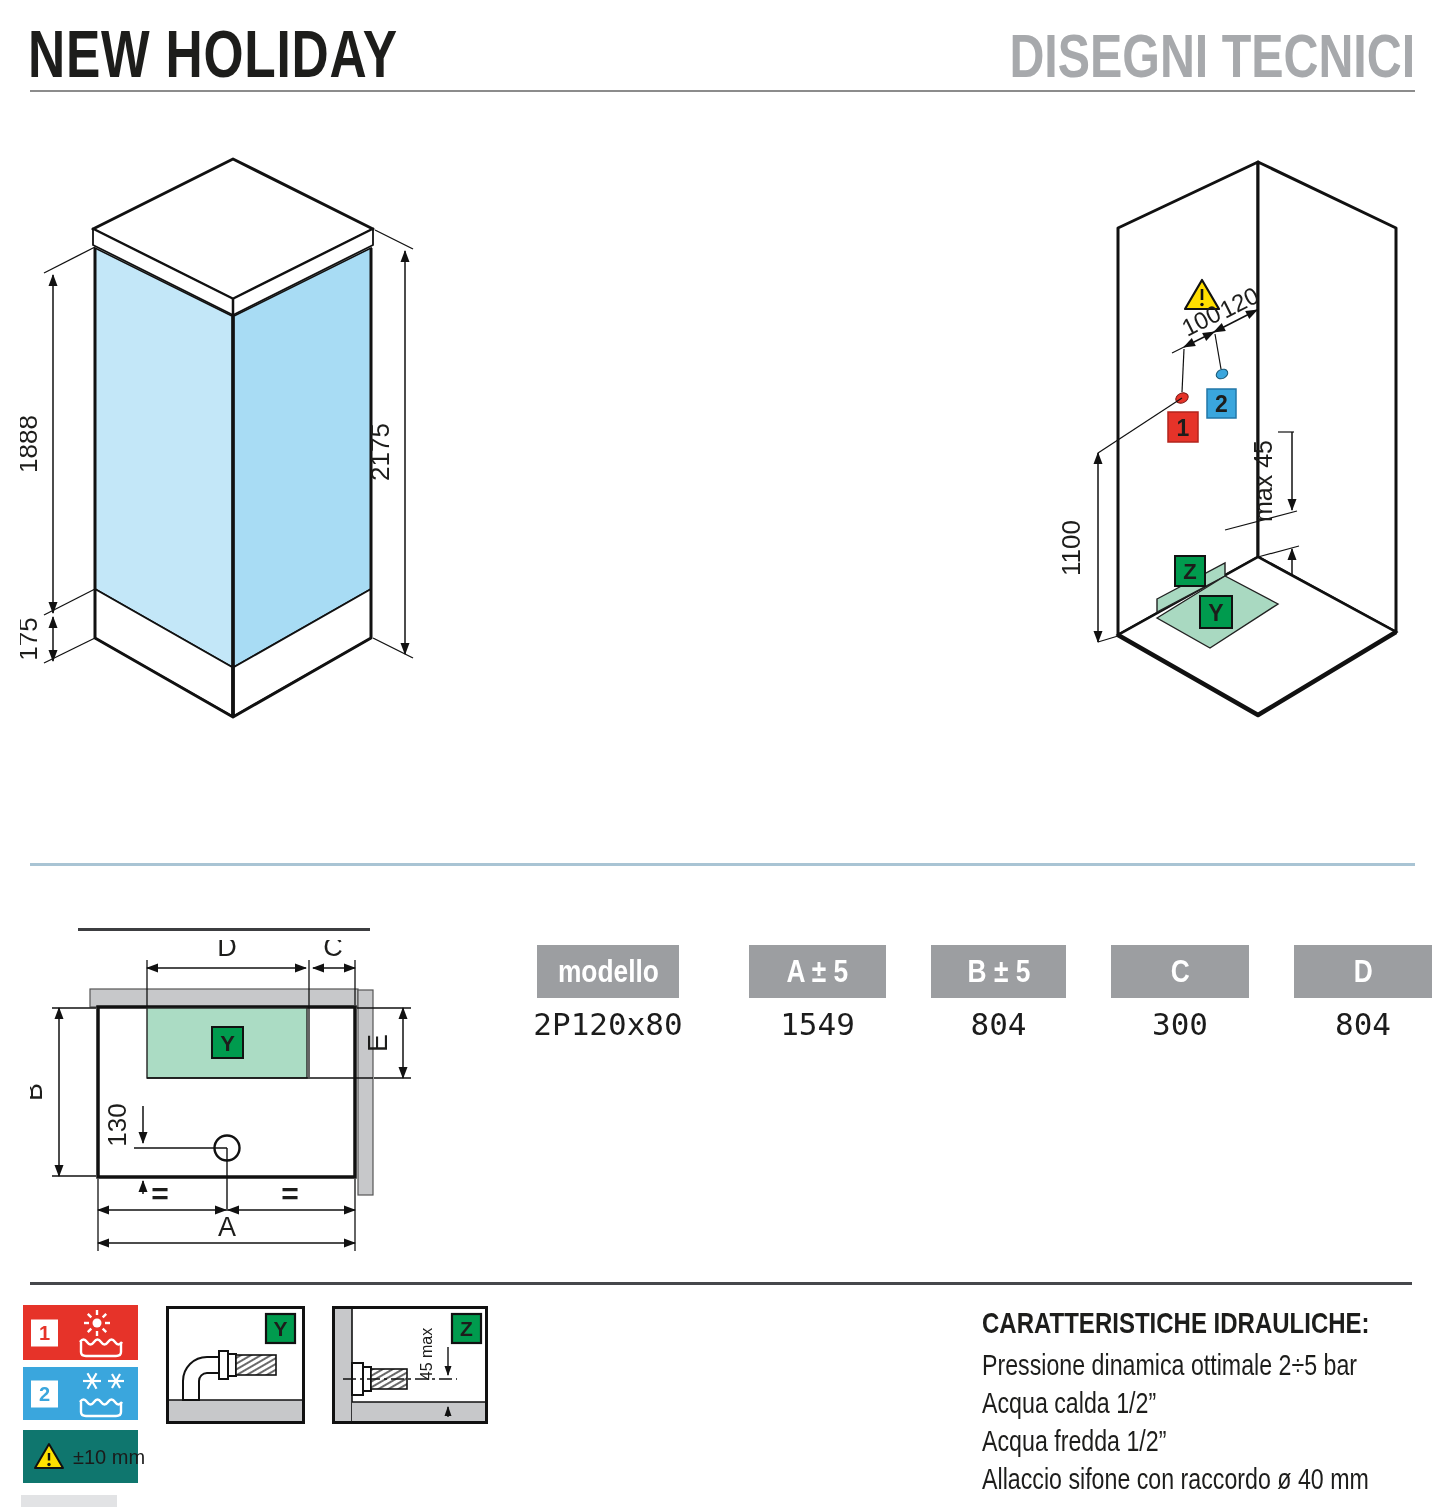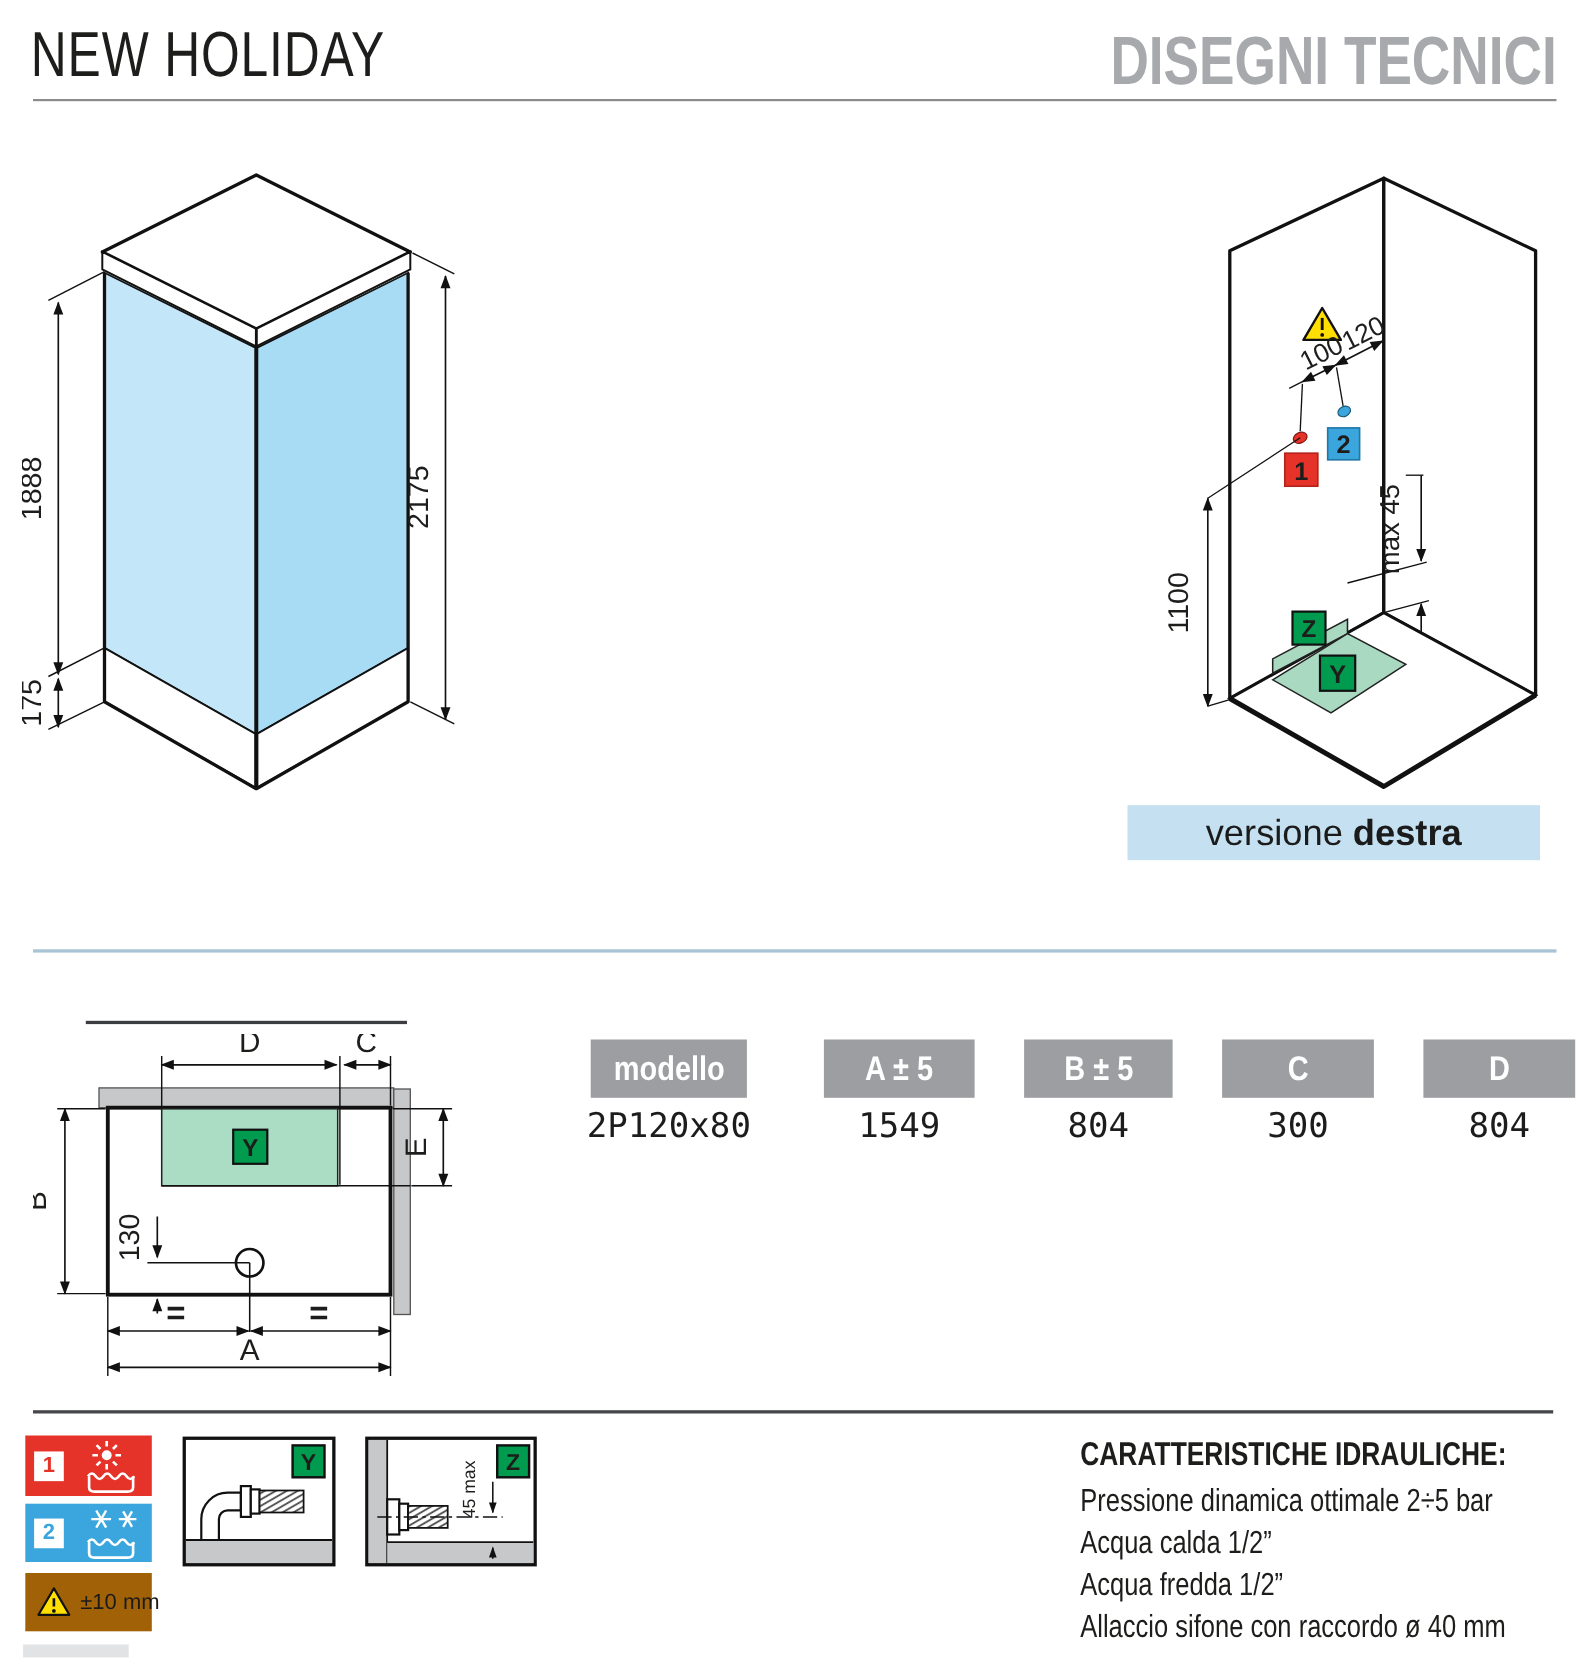--- a/index.html
+++ b/index.html
@@ -5,21 +5,21 @@
   html,body{margin:0;padding:0;background:#fff;}
   #page{position:relative;width:1445px;height:1507px;background:#fff;overflow:hidden;
         font-family:"Liberation Sans",sans-serif;color:#1d1d1b;}
   .abs{position:absolute;}
   
   .cxl{display:inline-block;transform:scaleX(.78);transform-origin:0 50%;white-space:nowrap;}
   .cxr{display:inline-block;transform:scaleX(.78);transform-origin:100% 50%;white-space:nowrap;}
   .cxc{display:inline-block;transform:scaleX(.85);white-space:nowrap;}
   .cxb{transform:scaleX(.8);transform-origin:0 0;}
   
-  #title{left:28px;top:16px;font-size:58px;font-weight:400;letter-spacing:1px;color:#1d1d1b;}
+  #title{left:28px;top:16px;font-size:66px;font-weight:700;letter-spacing:1px;color:#1d1d1b;}
   #subtitle{right:30px;top:20px;font-size:62px;font-weight:700;color:#a7a9ac;letter-spacing:0;}
   #rule-top{left:30px;top:90px;width:1385px;height:2px;background:#8c8c8c;}
   
   #div-blue{left:30px;top:863px;width:1385px;height:3px;background:#a9c4d4;}
   #div-dark{left:30px;top:1282px;width:1382px;height:2.5px;background:#46474b;}
   
   #sec-label{left:95px;top:899px;font-size:25px;white-space:nowrap;}
   #sec-label .mark{color:#e63329;font-weight:700;font-size:27px;margin-right:10px;}
   #sec-label .txt{color:#7ea3b8;font-weight:500;letter-spacing:.5px;}
   #sec-underline{left:78px;top:928px;width:292px;height:2.5px;background:#3c3d40;}
@@ -35,21 +35,21 @@
       font-size:31px;font-weight:700;}
   .td{height:52px;display:flex;align-items:center;justify-content:center;
       font-family:"DejaVu Sans Mono",monospace;font-size:31px;color:#1c1c1c;}
   .td.model{font-weight:400;}
   .gap-big{width:30px;}
   .gap{width:5px;}
   
   .lg-box{display:flex;align-items:center;}
   #lg-hot{left:23px;top:1305px;width:115px;height:55px;background:#e63329;}
   #lg-cold{left:23px;top:1367px;width:115px;height:53px;background:#3aa6dd;}
-  #lg-tol{left:23px;top:1430px;width:115px;height:53px;background:#a16207;}
+  #lg-tol{left:23px;top:1430px;width:115px;height:53px;background:#0f766e;}
   #lg-part{left:21px;top:1495px;width:96px;height:12px;background:#e2e3e5;}
   .numsq{position:absolute;left:8px;top:50%;transform:translateY(-50%);width:27px;height:27px;background:#fff;
      display:flex;align-items:center;justify-content:center;font-weight:700;font-size:20px;}
   #lg-hot .numsq{color:#e63329;}
   #lg-cold .numsq{color:#3aa6dd;}
   #lg-tol .tol-txt{position:absolute;left:50px;top:50%;transform:translateY(-50%);font-size:20px;color:#1b1b1b;white-space:nowrap;}
   
   .detail{background:#fff;border:3px solid #111;box-sizing:border-box;}
   #det-y{left:166px;top:1306px;width:139px;height:118px;}
   #det-z{left:332px;top:1306px;width:156px;height:118px;}
@@ -159,24 +159,20 @@
     <text transform="rotate(-90 30 408)" x="30" y="408" font-size="26" text-anchor="middle">1100</text>
 
     <line x1="175" y1="390" x2="247" y2="371" stroke="#111" stroke-width="1.2"></line>
     <line x1="208" y1="417" x2="249" y2="406" stroke="#111" stroke-width="1.2"></line>
     <line x1="228" y1="292" x2="244" y2="292" stroke="#111" stroke-width="1.2"></line>
     <line x1="242" y1="292" x2="242" y2="370" stroke="#111" stroke-width="1.5" marker-end="url(#r_e)"></line>
     <line x1="242" y1="436" x2="242" y2="409" stroke="#111" stroke-width="1.5" marker-end="url(#r_e)"></line>
     <text transform="rotate(-90 222 341)" x="222" y="341" font-size="25" text-anchor="middle">max 45</text>
   </svg>
 
-  <div class="abs" id="version-bar">
-    <span class="n">versione</span>
-    <span class="b">destra</span>
-  </div>
 
   <div class="abs" id="div-blue"></div>
 
   <div class="abs" id="sec-underline"></div>
 
   <svg class="abs" style="left:30px;top:940px" width="480" height="325" viewBox="0 0 480 325">
     <defs>
       <marker id="p_e" markerWidth="14" markerHeight="12" refX="12" refY="5" orient="auto" markerUnits="userSpaceOnUse">
         <path d="M1,0.5 L13,5 L1,9.5 Z" fill="#111"></path>
         </marker>

